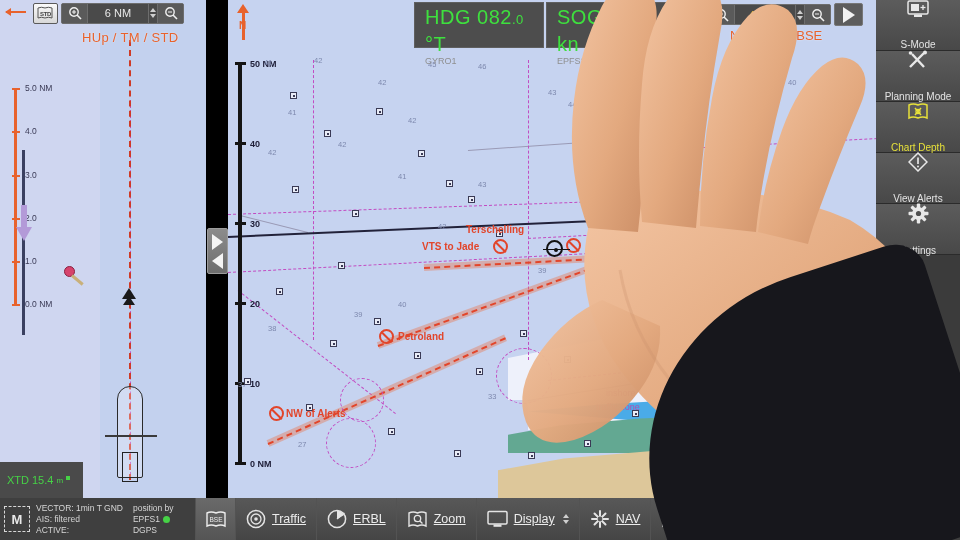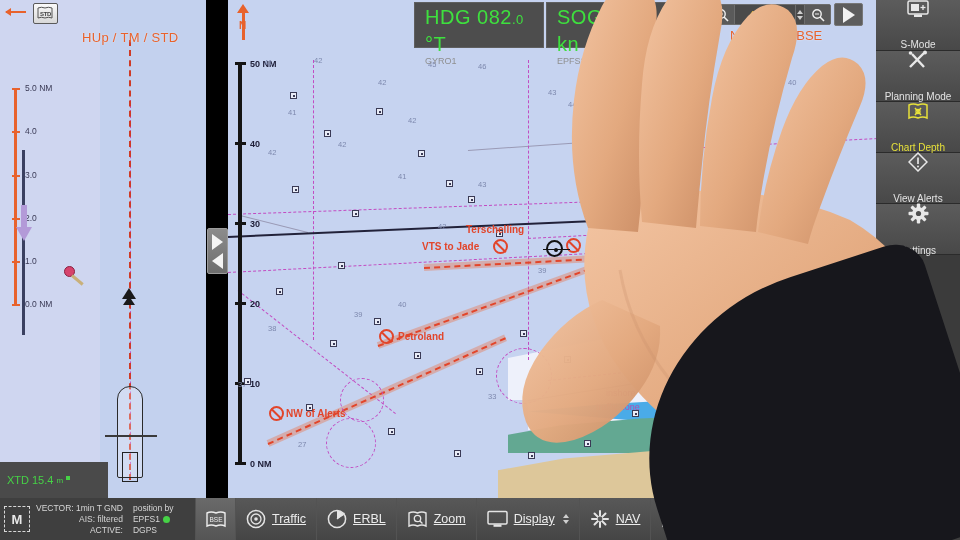--- a/index.html
+++ b/index.html
@@ -129,21 +129,21 @@
   }
   .hdg-head2 {
     position:absolute; left:123px; top:296px; width:0;height:0;
     border-left:6px solid transparent; border-right:6px solid transparent;
     border-bottom:9px solid #1a1a1a;
   }
   .rect-mark { position:absolute; left:122px; top:452px; width:16px; height:30px;
     border:1.5px solid #222; background:transparent; }
 
   #xtd-box {
-    position:absolute; left:0; top:462px; width:108px; height:36px;
+    position:absolute; left:0; top:462px; width:83px; height:36px;
     background:#4a4a4a; display:flex; align-items:center; padding-left:7px; gap:3px;
     z-index:7;
   }
   #xtd-box .k { color:#46d246; font-size:11px; }
   #xtd-box .v { color:#46d246; font-size:11px; }
   #xtd-box .u { color:#46d246; font-size:8px; }
   #xtd-box .sq { width:4px;height:4px;background:#46d246; margin-bottom:5px;}
 
   
   #panel-toggle {
@@ -254,21 +254,21 @@
     background:#3f3f3f; z-index:11; display:flex; }
   #status-left {
     width:195px; height:42px; background:#3f3f3f; display:flex;
     align-items:center; padding-left:4px; gap:6px;
   }
   .mbox { width:26px; height:26px; border:1.5px dashed #d8d8d8;
     display:flex; align-items:center; justify-content:center;
     color:#e8e8e8; font-size:13px; font-weight:bold;}
   .stat-cols { display:flex; gap:10px; }
   .stat-col { font-size:8.5px; color:#d6d6d6; line-height:11px; }
-  .stat-col.r { text-align:right; }
+  .stat-col.r { }
   .led { display:inline-block; width:7px;height:7px;border-radius:50%;
     background:#46d246; margin-left:3px; vertical-align:middle;}
 
   .tb-btn {
     height:42px; border-left:1px solid #535353;
     background:linear-gradient(#585858,#454545);
     display:flex; align-items:center; justify-content:center; gap:6px;
     color:#ececec; font-size:12.5px; padding:0 10px;text-decoration:underline;
   }
   .tb-btn.sq { width:40px; padding:0; background:linear-gradient(#6a6a6a,#555); }
@@ -334,20 +334,42 @@
     </div>
     <div class="rect-mark"></div>
 
     <div id="left-toolbar">
       <div class="mini-arrow"></div>
       <div class="std-book">
         <svg width="17" height="14" viewBox="0 0 17 14">
           <path d="M1 2 Q4.5 0.5 8 2 Q11.5 0.5 15 2 L15 12 Q11.5 10.5 8 12 Q4.5 10.5 1 12 Z" fill="none" stroke="#555" stroke-width="1"></path>
           <text x="8.5" y="9.5" font-size="6" text-anchor="middle" fill="#444" font-family="Liberation Sans">STD</text>
         </svg>
+      </div>
+      <div class="zoom-group">
+        <div class="zoom-btn">
+          <svg width="14" height="14" viewBox="0 0 14 14">
+            <circle cx="6" cy="6" r="4.2" fill="none" stroke="#f0f0f0" stroke-width="1.4"></circle>
+            <line x1="9" y1="9" x2="13" y2="13" stroke="#f0f0f0" stroke-width="1.6"></line>
+            <line x1="4" y1="6" x2="8" y2="6" stroke="#f0f0f0" stroke-width="1.1"></line>
+            <line x1="6" y1="4" x2="6" y2="8" stroke="#f0f0f0" stroke-width="1.1"></line>
+          </svg>
+        </div>
+        <div class="zoom-val">6 NM</div>
+        <div class="zoom-spin">
+          <div class="spin-up"></div>
+            <div class="spin-dn"></div>
+        </div>
+        <div class="zoom-btn">
+          <svg width="14" height="14" viewBox="0 0 14 14">
+            <circle cx="6" cy="6" r="4.2" fill="none" stroke="#f0f0f0" stroke-width="1.4"></circle>
+            <line x1="9" y1="9" x2="13" y2="13" stroke="#f0f0f0" stroke-width="1.6"></line>
+            <line x1="4" y1="6" x2="8" y2="6" stroke="#f0f0f0" stroke-width="1.1"></line>
+          </svg>
+        </div>
       </div>
     </div>
 
     <div id="left-orient">HUp / TM / STD</div>
   </div>
 
   <div id="xtd-box">
     <span class="k">XTD</span>
     <span class="v">15.4</span>
     <span class="u">m</span>

